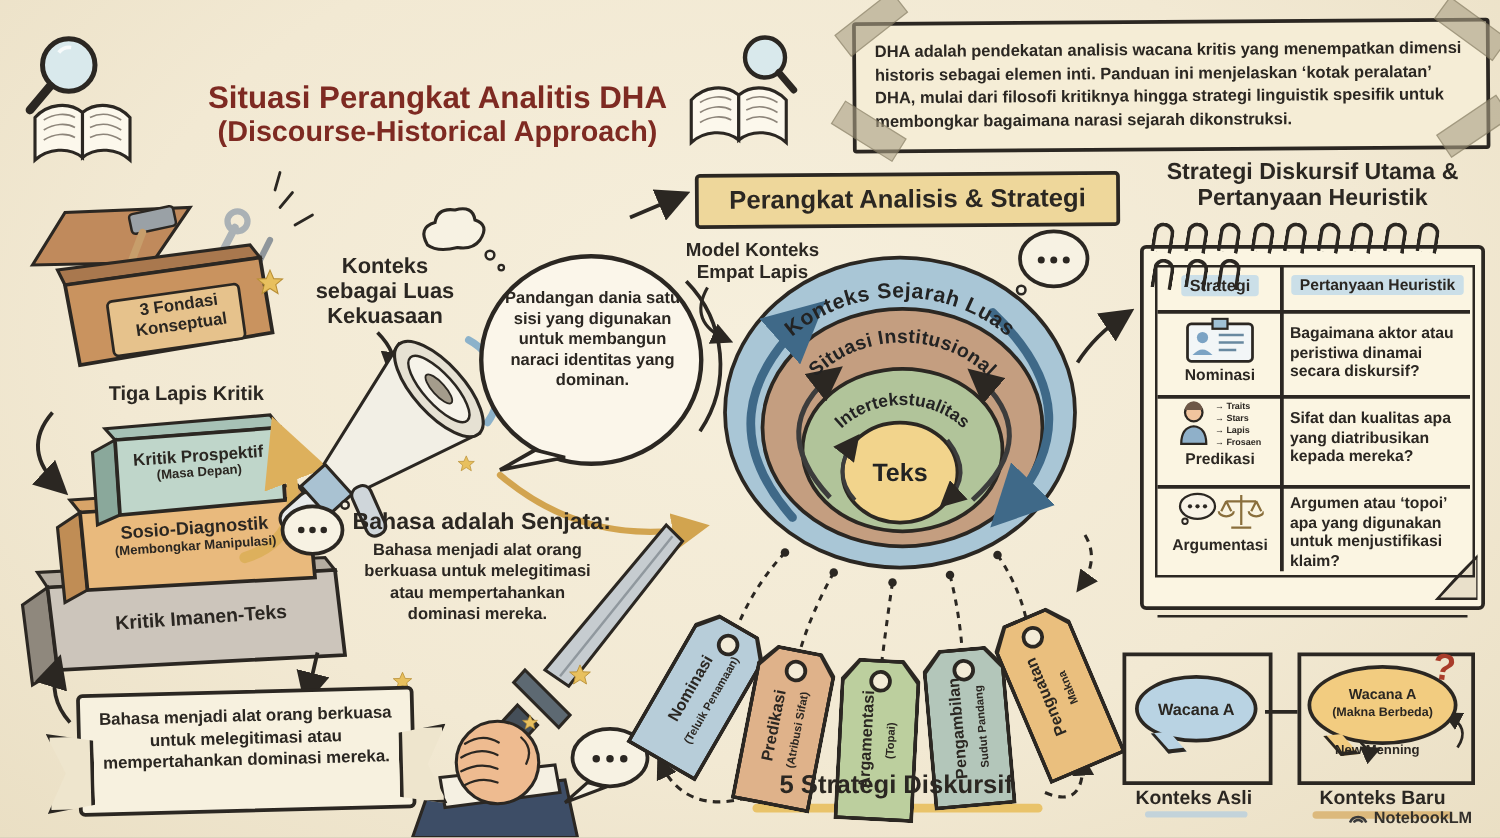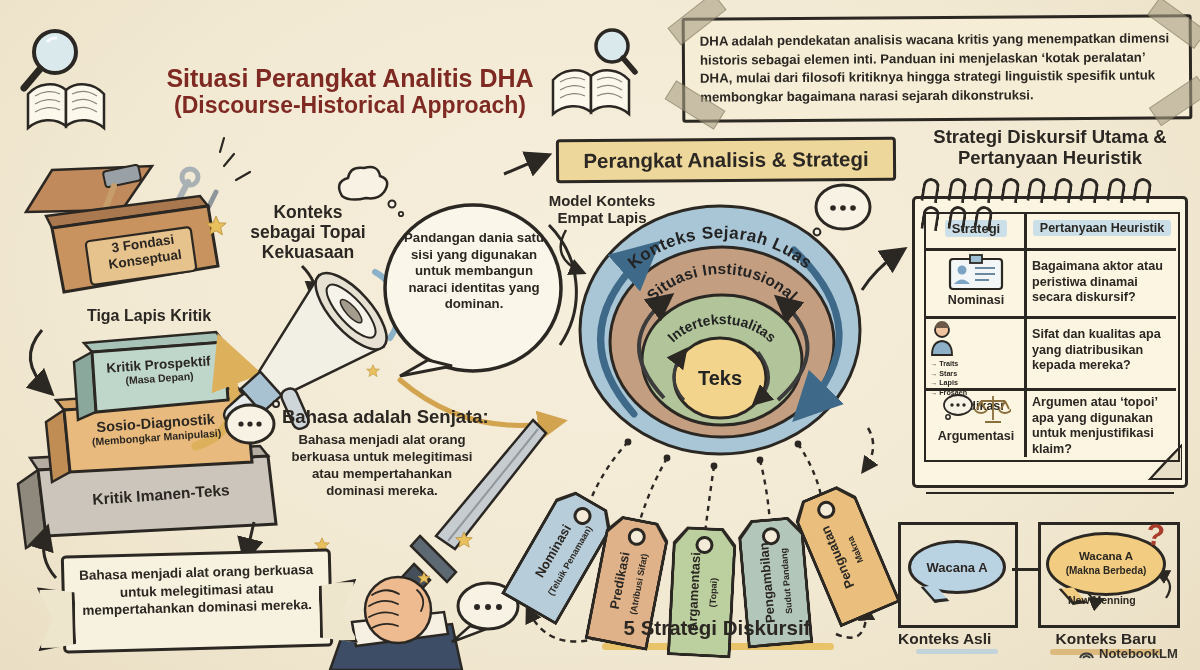--- a/index.html
+++ b/index.html
@@ -90,21 +90,21 @@
   #rbox2{left:1038px;top:522px;width:136px;height:100px;}
   #rlink{left:1012px;top:568px;width:26px;height:3px;background:#2b2722;z-index:2;}
   .sbubble{position:absolute;border:3px solid #2b2722;border-radius:50%;display:flex;align-items:center;
         justify-content:center;text-align:center;z-index:2;}
   .sbubble:after{content:'';position:absolute;left:16px;bottom:-11px;width:13px;height:13px;background:inherit;
         border-left:3px solid #2b2722;border-bottom:3px solid #2b2722;transform:skewX(38deg) rotate(-6deg);}
   #wacanaA{left:908px;top:540px;width:92px;height:48px;background:#b9d3e3;font-size:13px;}
   #wacanaA2{left:1046px;top:532px;width:114px;height:58px;background:#f2cc80;font-size:11.5px;line-height:1.2;}
   #qmark{left:1146px;top:518px;font-size:30px;color:#a93c2a;transform:rotate(8deg);z-index:2;}
   #new-meaning{left:1068px;top:594px;font-size:10.5px;z-index:2;}
-  #rlabel1{left:898px;top:630px;width:114px;text-align:left;font-size:15.5px;z-index:2;}
+  #rlabel1{left:898px;top:630px;width:114px;text-align:center;font-size:15.5px;z-index:2;}
   #rlabel2{left:1038px;top:630px;width:136px;text-align:center;font-size:15.5px;z-index:2;}
   #rbar1{left:916px;top:649px;width:82px;height:5px;background:#c3d3da;border-radius:3px;}
   #rbar2{left:1050px;top:649px;width:112px;height:6px;background:#dcb97c;border-radius:3px;}
   
   #watermark{left:1078px;top:645px;display:flex;align-items:center;gap:4px;font-size:13px;font-weight:700;
         color:#33302b;z-index:2;}
 </style>
 </head>
 <body>
 
@@ -323,21 +323,21 @@
 <div class="abs lay layer-text" id="lt3">
   <div>Kritik Imanen-Teks</div>
 </div>
 
 <div class="abs lay" id="ribbon">
   <div class="txt">Bahasa menjadi alat orang berkuasa untuk melegitimasi atau mempertahankan dominasi mereka.</div>
 </div>
 
 <div class="abs lay" id="ideology-heading">
   <div>Konteks</div>
-  <div>sebagai Topai</div>
+  <div>sebagai Luas</div>
   <div>Kekuasaan</div>
 </div>
 <div class="abs lay" id="bubble-text">Pandangan dania satu sisi yang digunakan untuk membangun naraci identitas yang dominan.</div>
 
 <div class="abs lay" id="weapon-heading">Bahasa adalah Senjata:</div>
 <div class="abs lay" id="weapon-body">Bahasa menjadi alat orang berkuasa untuk melegitimasi atau mempertahankan dominasi mereka.</div>
 
 <div class="abs lay" id="center-banner">Perangkat Analisis &amp; Strategi</div>
 <div class="abs lay" id="model-label">
   <div>Model Konteks</div>
@@ -416,21 +416,21 @@
     <rect x="22" y="1" width="12" height="8" fill="#9fc0d4" stroke="#2b2722" stroke-width="1.8"></rect>
     <circle cx="14" cy="16" r="4.5" fill="#7ba3c4"></circle>
     <path d="M6,30 q8,-9 16,0 z" fill="#7ba3c4"></path>
     <path d="M27,14 h20 M27,20 h20 M27,26 h14" stroke="#6889a0" stroke-width="2"></path>
   </svg>
   <div class="strat-label">Nominasi</div>
 </div>
 <div class="abs lay question" id="q1">Bagaimana aktor atau peristiwa dinamai secara diskursif?</div>
 
 <div class="abs lay strat-cell" id="s2">
-  <div style="display:flex;justify-content:center;gap:3px;flex-direction:column;">
+  <div style="display:flex;justify-content:center;gap:3px;">
     <svg width="26" height="36">
       <circle cx="12" cy="10" r="7" fill="#f0c49e" stroke="#2b2722" stroke-width="1.8"></circle>
       <path d="M5,8 A7,7 0 0 1 19,8" fill="#6d5747"></path>
       <path d="M2,35 Q2,22 12,21 Q22,22 22,35 Z" fill="#8fb0c9" stroke="#2b2722" stroke-width="1.8"></path>
     </svg>
     <div class="traits" style="position:static">
       <div><span class="arr">→</span><span>Traits</span></div>
       <div><span class="arr">→</span><span>Stars</span></div>
       <div><span class="arr">→</span><span>Lapis</span></div>
       <div><span class="arr">→</span><span>Frosaen</span></div>

